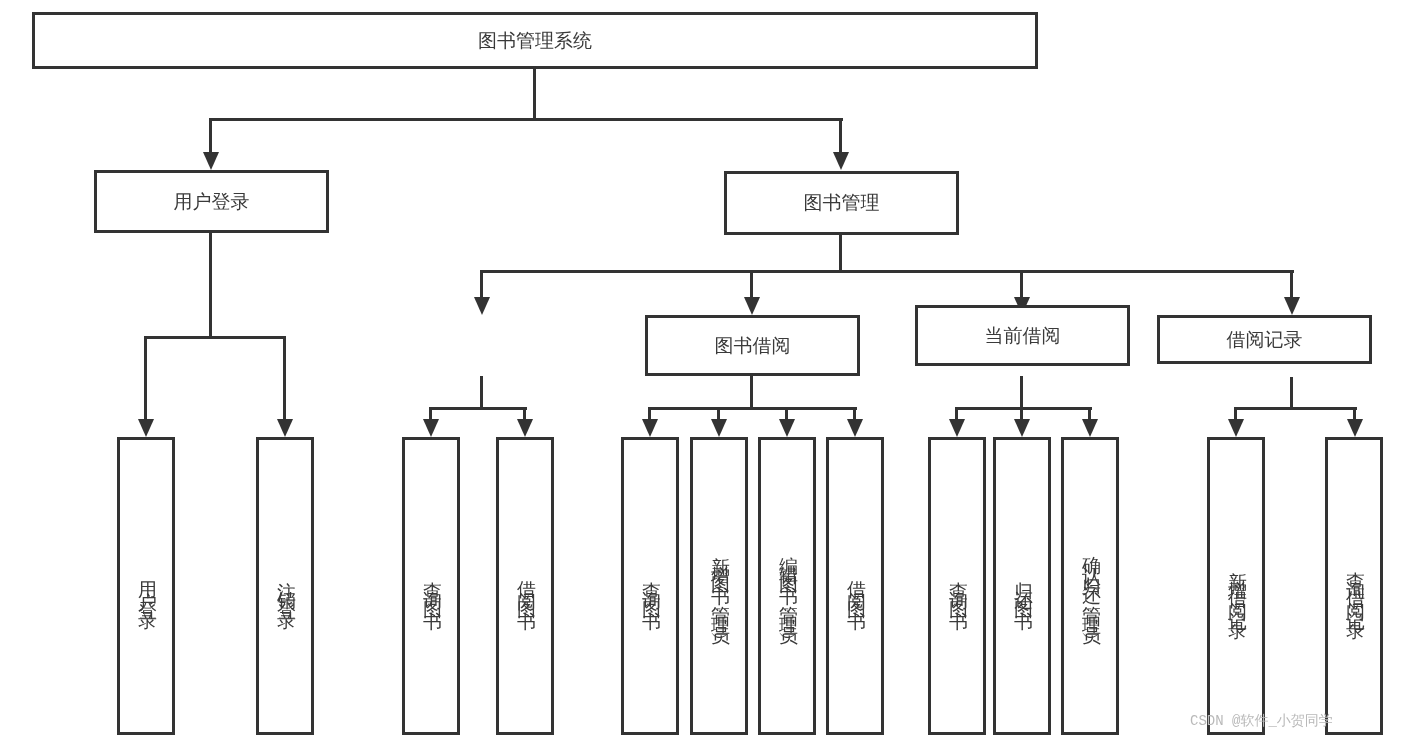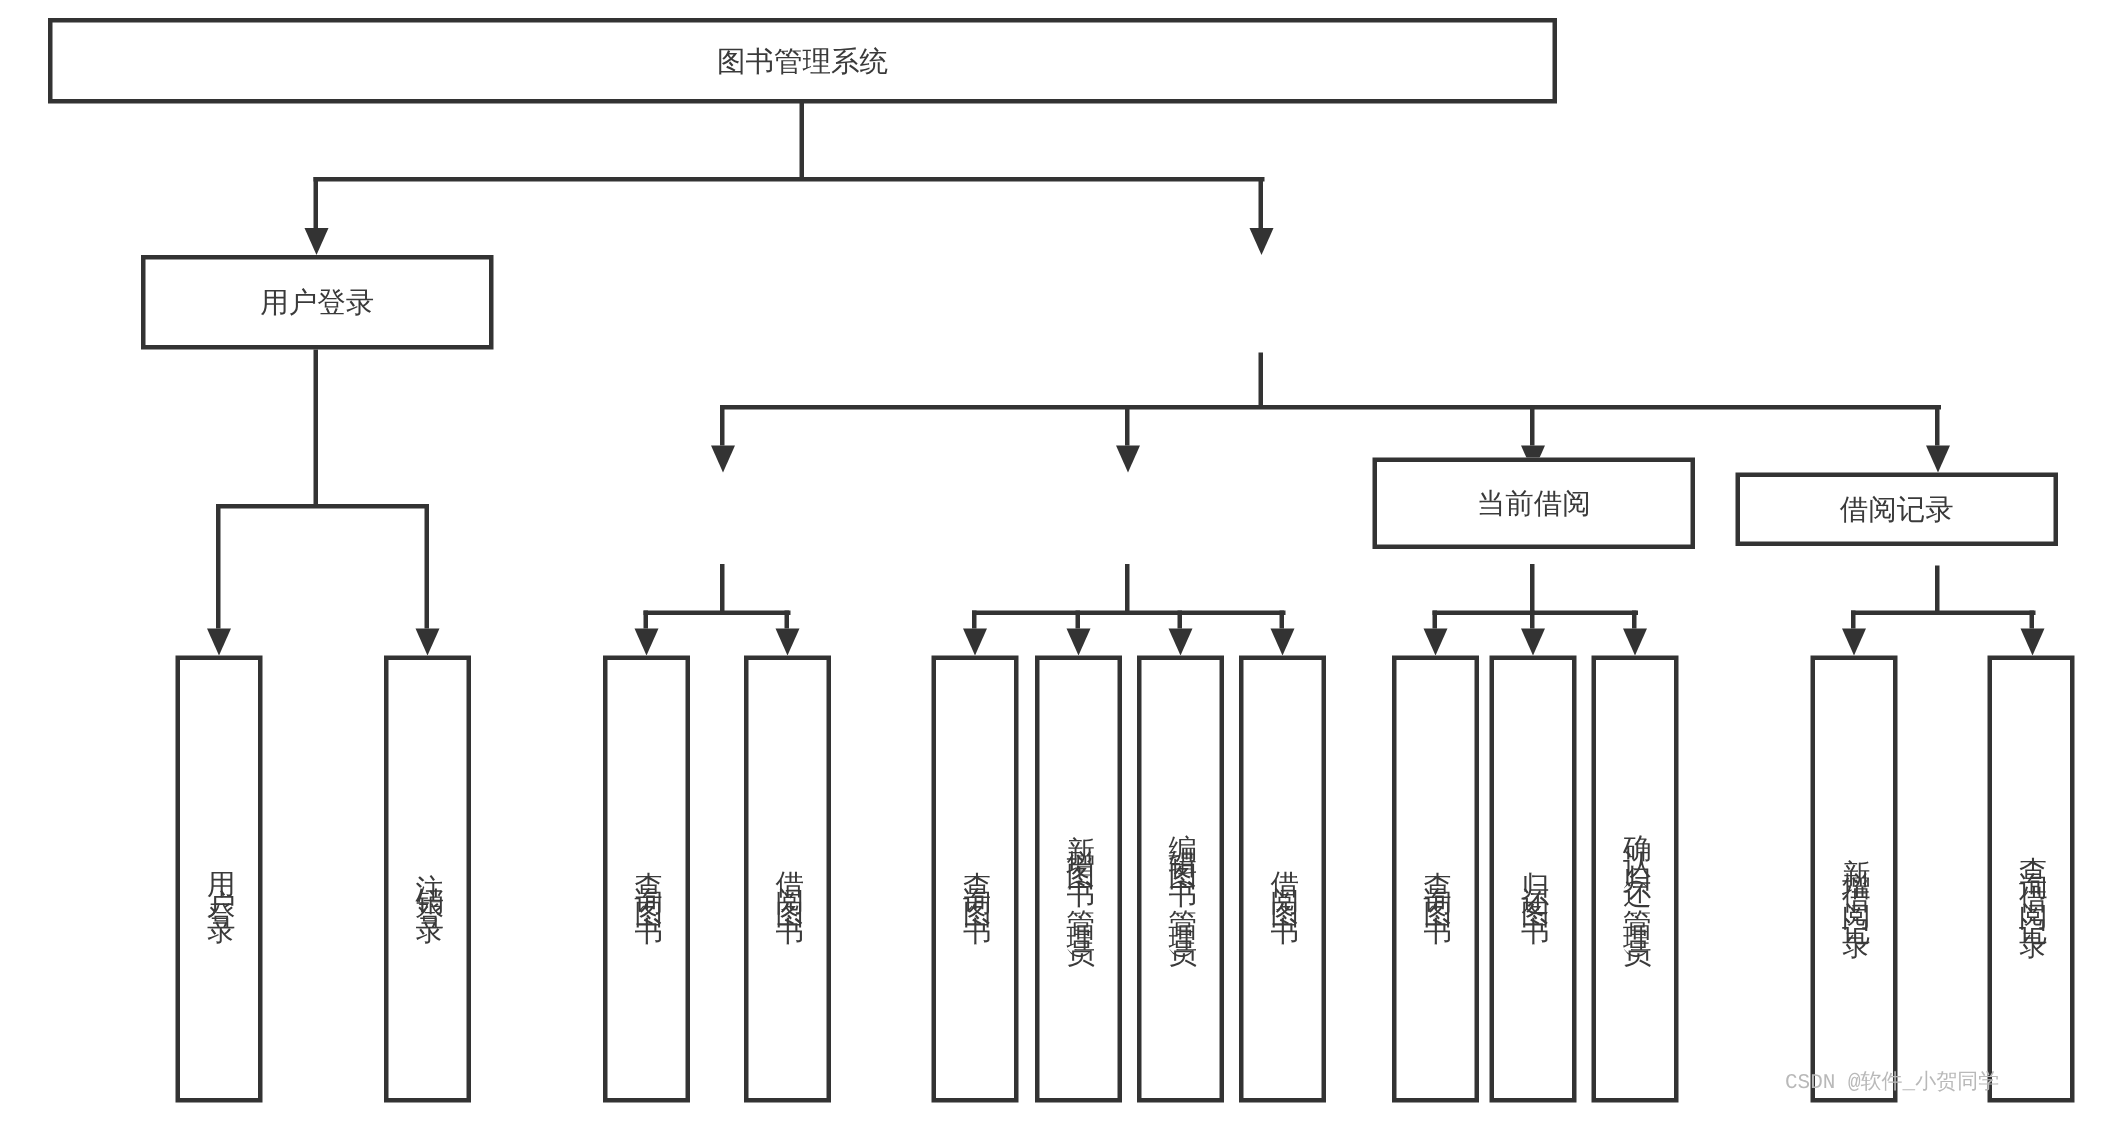--- a/index.html
+++ b/index.html
@@ -66,39 +66,45 @@
   <div class="vline" style="left:521px; top:66px; height:54px"></div>
   <div class="hline" style="left:197px; top:118px; width:634px"></div>
   <div class="vline" style="left:197px; top:118px; height:34px"></div>
   <div class="ahead" style="left:191px; top:152px"></div>
   <div class="vline" style="left:827px; top:118px; height:34px"></div>
   <div class="ahead" style="left:821px; top:152px"></div>
 
   <div class="box" style="left:82px; top:170px; width:235px; height:63px">
     <span class="hlabel">用户登录</span>
   </div>
+  <div class="box" style="left:712px; top:171px; width:235px; height:64px">
+    <span class="hlabel">图书管理</span>
+  </div>
 
   <div class="vline" style="left:197px; top:233px; height:105px"></div>
   <div class="hline" style="left:132px; top:336px; width:141px"></div>
   <div class="vline" style="left:132px; top:336px; height:83px"></div>
   <div class="ahead" style="left:126px; top:419px"></div>
   <div class="vline" style="left:271px; top:336px; height:83px"></div>
   <div class="ahead" style="left:265px; top:419px"></div>
 
   <div class="vline" style="left:827px; top:235px; height:37px"></div>
   <div class="hline" style="left:468px; top:270px; width:814px"></div>
   <div class="vline" style="left:468px; top:270px; height:27px"></div>
   <div class="ahead" style="left:462px; top:297px"></div>
   <div class="vline" style="left:738px; top:270px; height:27px"></div>
   <div class="ahead" style="left:732px; top:297px"></div>
   <div class="vline" style="left:1008px; top:270px; height:27px"></div>
   <div class="ahead" style="left:1002px; top:297px"></div>
   <div class="vline" style="left:1278px; top:270px; height:27px"></div>
   <div class="ahead" style="left:1272px; top:297px"></div>
 
+  <div class="box" style="left:633px; top:315px; width:215px; height:61px">
+    <span class="hlabel">图书借阅</span>
+  </div>
   <div class="box" style="left:903px; top:305px; width:215px; height:61px">
     <span class="hlabel">当前借阅</span>
   </div>
   <div class="box" style="left:1145px; top:315px; width:215px; height:49px">
     <span class="hlabel">借阅记录</span>
   </div>
 
   <div class="vline" style="left:468px; top:376px; height:33px"></div>
   <div class="hline" style="left:417px; top:407px; width:98px"></div>
   <div class="vline" style="left:417px; top:407px; height:12px"></div>

